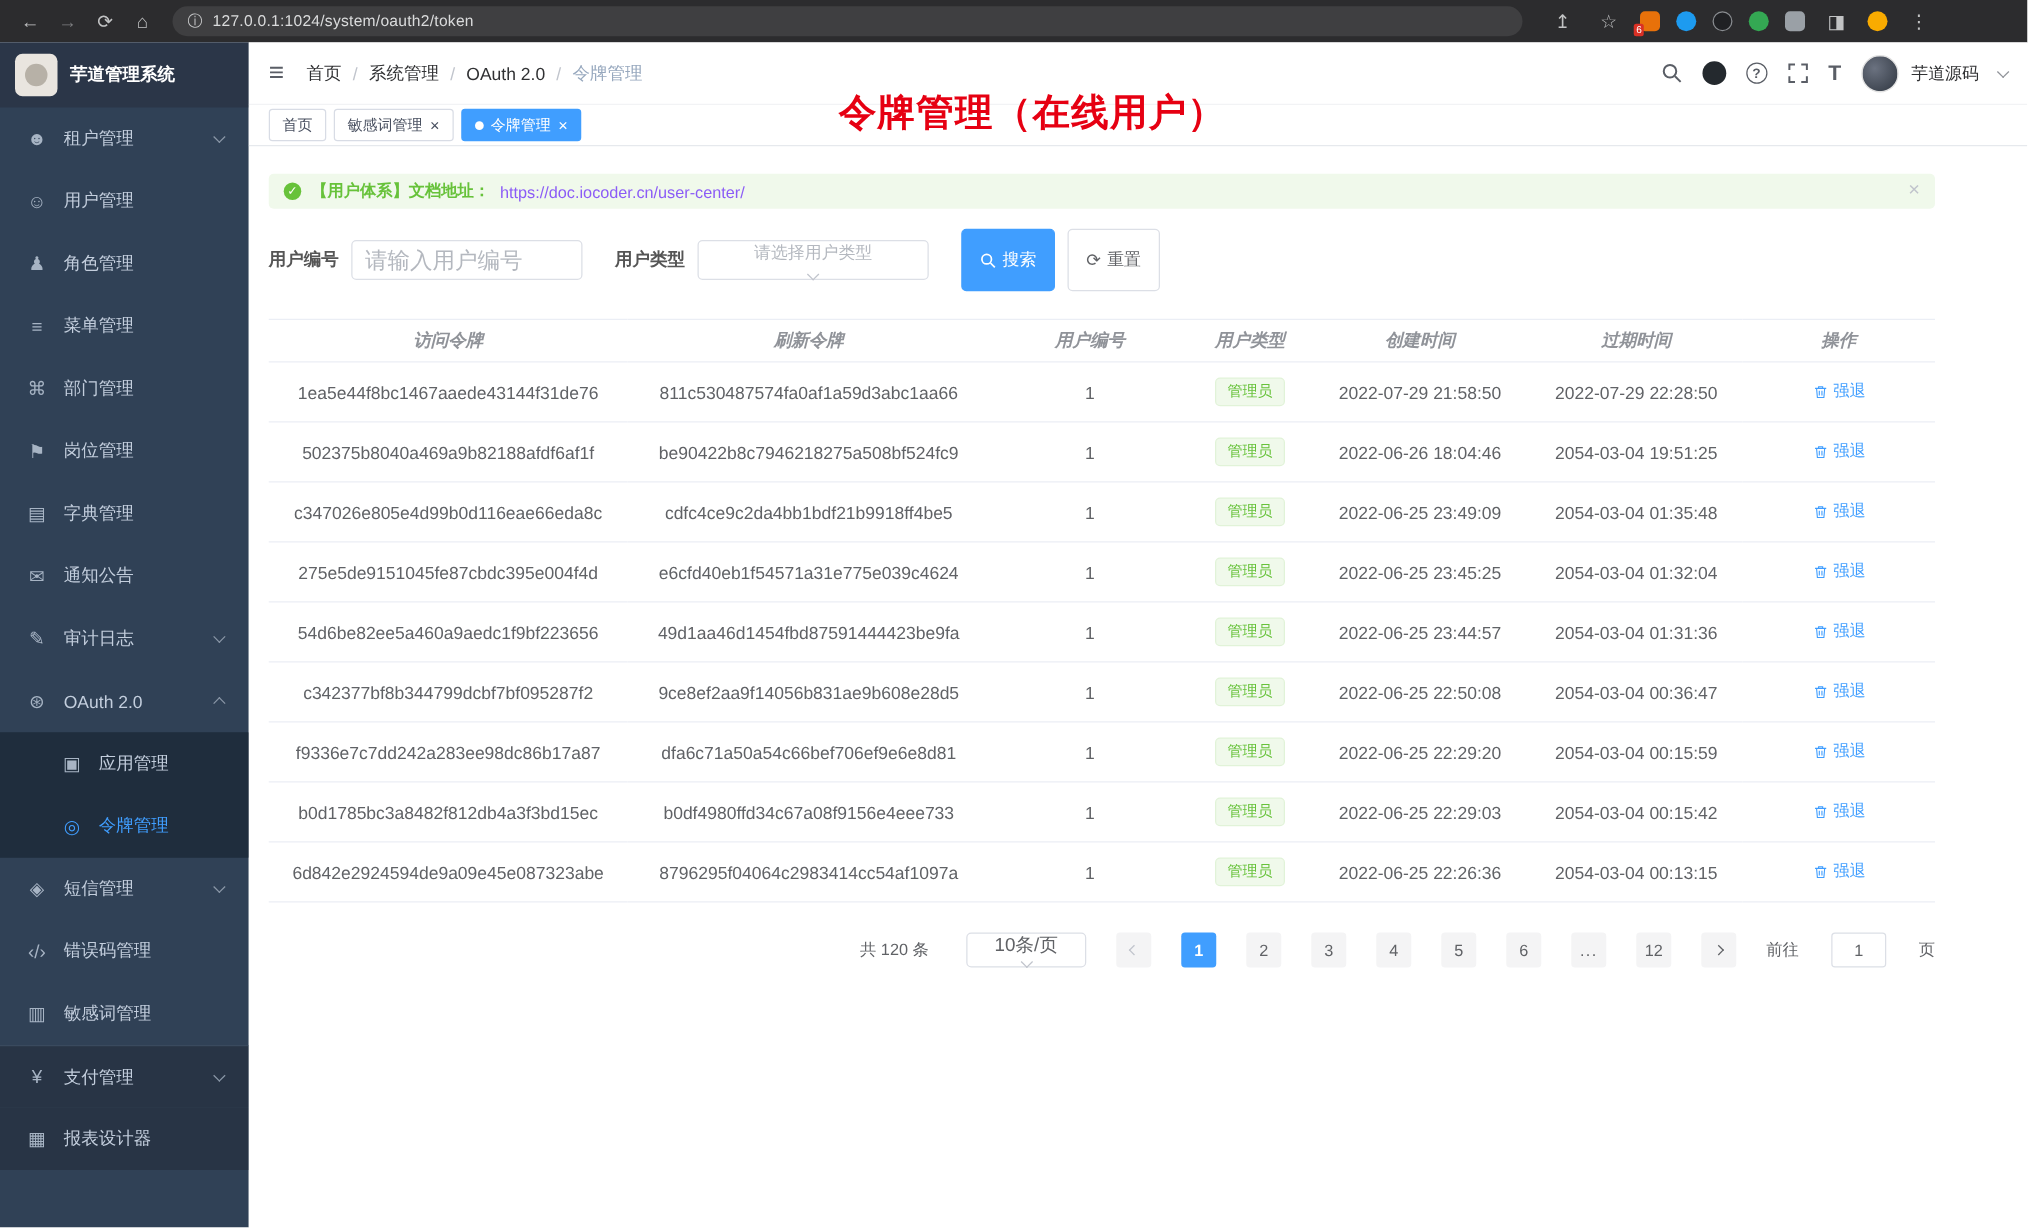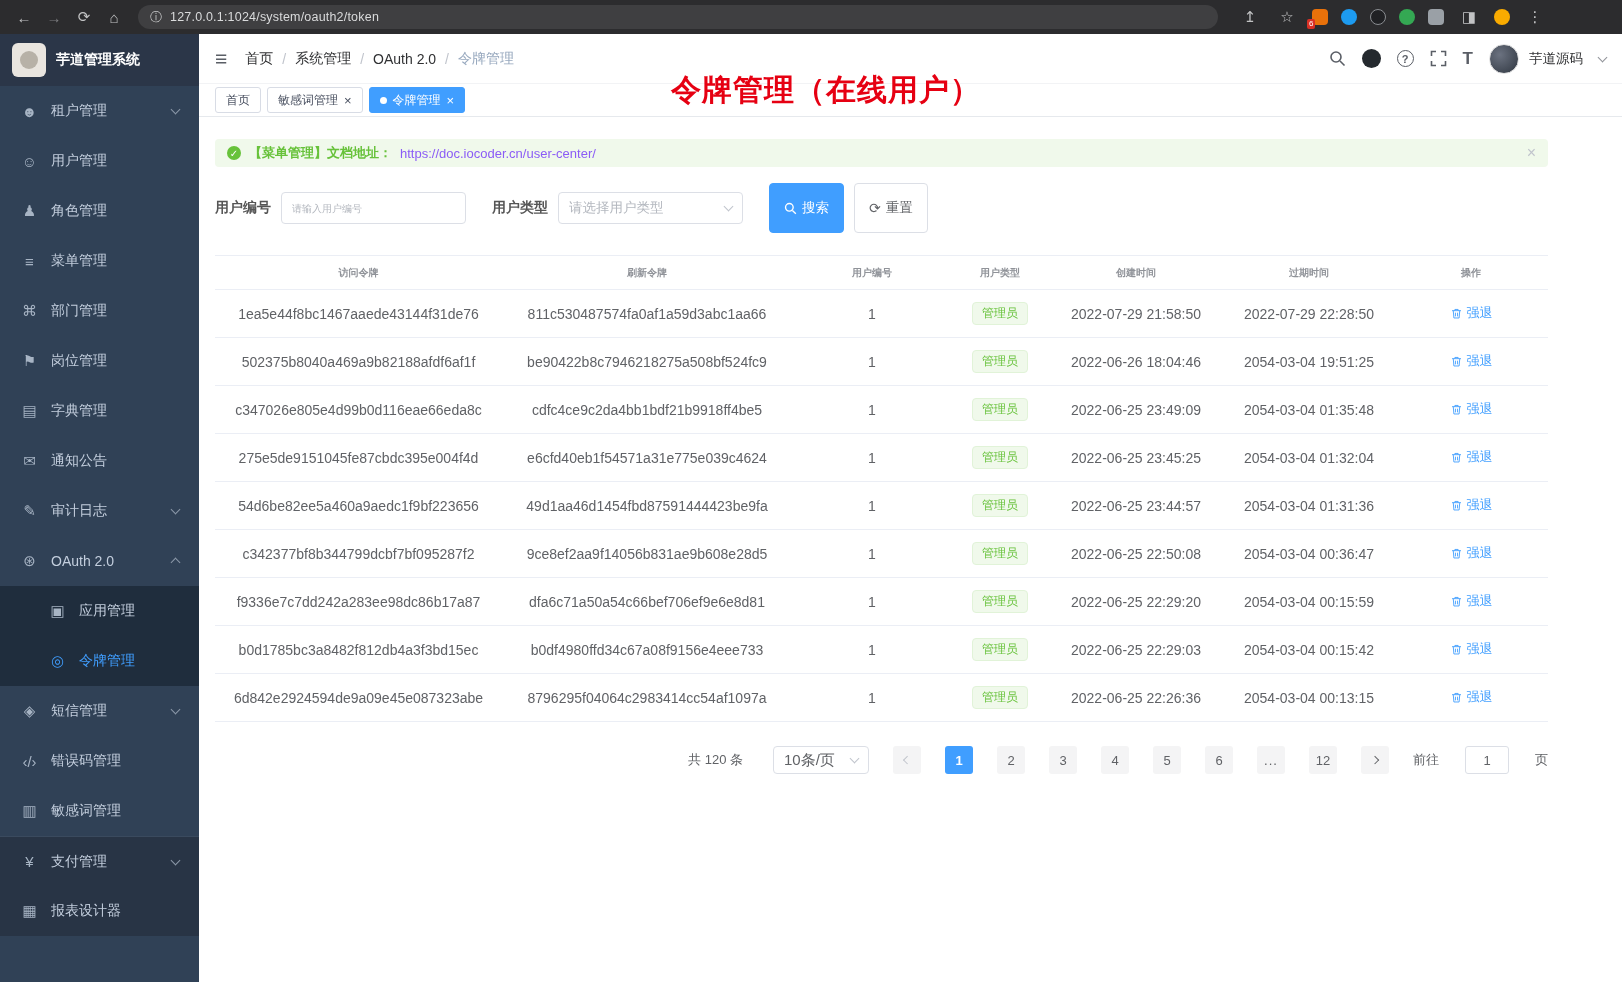--- a/index.html
+++ b/index.html
@@ -74,31 +74,31 @@
 
   .alert { height:28px; background:#f0f9eb; border-radius:4px; display:flex; align-items:center; gap:8px; padding:0 12px; margin-top:10px; }
   .alert-check { width:14px; height:14px; background:#67c23a; border-radius:50%; color:#fff; font-size:10px; display:inline-flex; align-items:center; justify-content:center; flex-shrink:0; }
   .alert-text { color:#67c23a; font-size:13px; font-weight:600; }
   .alert-link { color:#8b5cf6; font-size:13px; cursor:pointer;text-align:right; }
   .alert-close { margin-left:auto; color:#c0c4cc; font-size:16px; cursor:pointer; line-height:1; }
 
   .filters { display:flex; align-items:center; margin-top:16px; gap:10px; }
   .filters label { font-size:14px; font-weight:700; color:#555; }
   .filters label.gap { margin-left:16px; }
-  .inp { width:185px; height:32px; border:1px solid #dcdfe6; border-radius:4px; padding:0 10px; font-size:10px; color:#606266; font-family:inherit; outline:none; }
+  .inp { width:185px; height:32px; border:1px solid #dcdfe6; border-radius:4px; padding:0 10px; font-size:18px; color:#606266; font-family:inherit; outline:none; }
   .inp::placeholder { color:#b4b8bf; }
-  .select { width:185px; height:32px; border:1px solid #dcdfe6; border-radius:4px; display:flex; align-items:center; justify-content:space-between; padding:0 10px; background:#fff; cursor:pointer; }
+  .select { width:185px; height:32px; border:1px solid #dcdfe6; border-radius:4px; display:flex; align-items:center; justify-content:space-between; padding:0 10px; background:#fff; cursor:pointer;flex-direction:column; }
   .select .ph { color:#b4b8bf; font-size:13.5px; }
   .sel-caret { color:#c0c4cc; }
   .btn { height:50px; border-radius:4px; border:1px solid #dcdfe6; background:#fff; color:#606266; font-size:13.5px; padding:0 14px; display:inline-flex; align-items:center; gap:5px; cursor:pointer; font-family:inherit; }
   .btn.primary { background:#409eff; border-color:#409eff; color:#fff; margin-left:16px; }
   .reset-ico { font-size:14px; line-height:1; }
 
   table.tokens { width:100%; border-collapse:collapse; table-layout:fixed; margin-top:22px; }
-  .tokens th { height:34px; font-size:10px; color:#909399; font-weight:600; text-align:center; border-top:1px solid #ebeef5; border-bottom:1px solid #ebeef5; white-space:nowrap; }
+  .tokens th { height:34px; font-size:14px; color:#909399; font-weight:600; text-align:center; border-top:1px solid #ebeef5; border-bottom:1px solid #ebeef5; white-space:nowrap;font-style:italic; }
   .tokens td { height:48px; text-align:center; font-size:14px; color:#606266; border-bottom:1px solid #ebeef5; white-space:nowrap; overflow:hidden; }
   .badge { display:inline-block; background:#f0f9eb; border:1px solid #e1f3d8; color:#67c23a; font-size:12px; padding:2px 9px; border-radius:4px; line-height:1.4; }
   .action-link { color:#409eff; font-size:13px; display:inline-flex; align-items:center; gap:4px; cursor:pointer; }
 
   .pagination { margin-top:24px; display:flex; justify-content:flex-end; align-items:center; gap:24px; font-size:13px; color:#606266; }
   .pg-total { margin-right:6px; }
   .select.small { width:96px; height:28px; }
   .select.small .ph2 { color:#606266; font-size:15px; }
   .page-btn { min-width:28px; height:28px; padding:0 5px; background:#f4f4f5; border-radius:3px; display:inline-flex; align-items:center; justify-content:center; font-size:13px; color:#606266; cursor:pointer; }
   .page-btn.active { background:#409eff; color:#fff; font-weight:700; }
@@ -266,21 +266,21 @@
           <span class="tab-dot"></span>
           <span>令牌管理</span>
           <span class="tab-close">×</span>
         </span>
       </div>
 
     <div class="content">
 
       <div class="alert">
         <span class="alert-check">✓</span>
-        <span class="alert-text">【菜单管理】文档地址：</span>
+        <span class="alert-text">【用户体系】文档地址：</span>
         <span class="alert-link">https://doc.iocoder.cn/user-center/</span>
         <span class="alert-close">×</span>
       </div>
 
       <div class="filters">
         <label>用户编号</label>
         <input class="inp" placeholder="请输入用户编号" style="">
         <label class="gap">用户类型</label>
         <div class="select">
           <span class="ph">请选择用户类型</span>

